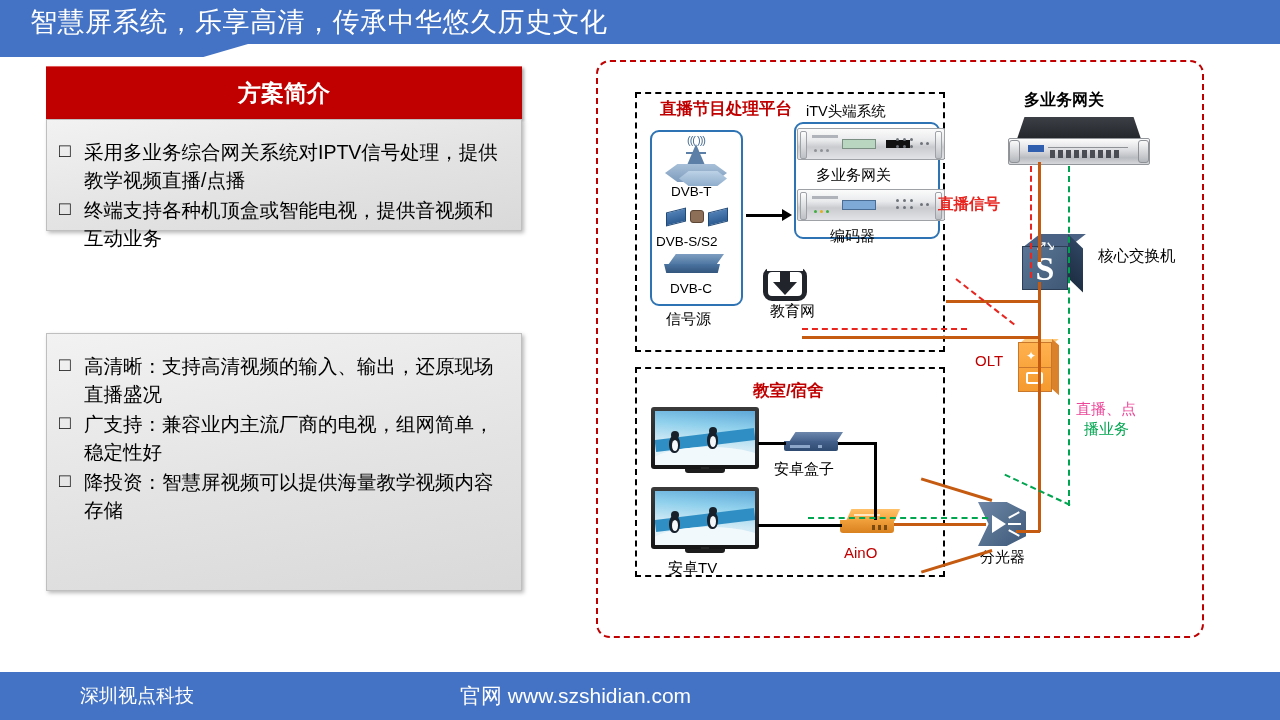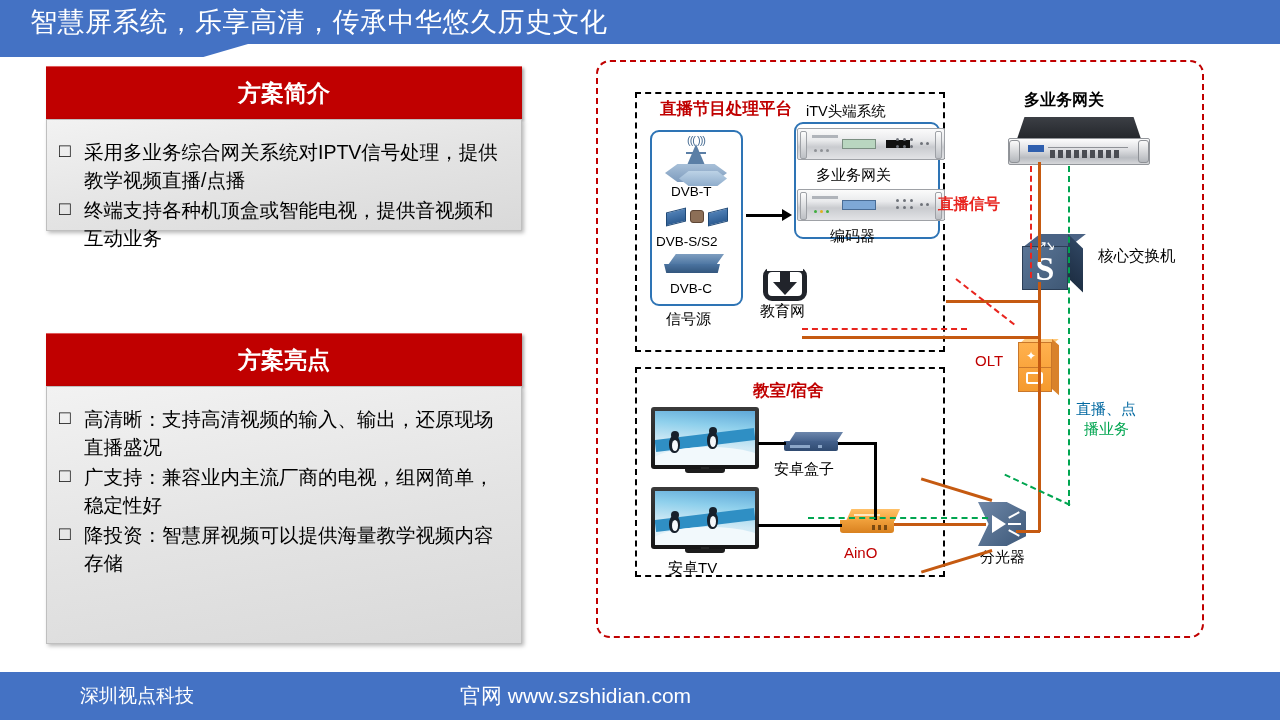--- a/index.html
+++ b/index.html
@@ -352,21 +352,20 @@
   <div class="panel-header">方案简介</div>
   <div class="panel-body">
     <ul class="bullets">
       <li>采用多业务综合网关系统对IPTV信号处理，提供教学视频直播/点播</li>
       <li>终端支持各种机顶盒或智能电视，提供音视频和互动业务</li>
     </ul>
   </div>
 </div>
 
 <div class="panel" id="panel-high">
-  <div class="panel-header">方案亮点</div>
   <div class="panel-body">
     <ul class="bullets">
       <li>高清晰：支持高清视频的输入、输出，还原现场直播盛况</li>
       <li>广支持：兼容业内主流厂商的电视，组网简单，稳定性好</li>
       <li>降投资：智慧屏视频可以提供海量教学视频内容存储</li>
     </ul>
   </div>
 </div>
 
 <div id="diagram">
@@ -455,21 +454,21 @@
       </div>
   </div>
   <div class="dev-label" style="left:232px; top:165px; font-size:15px;">编码器</div>
 
   <div id="edunet-icon" style="left:165px; top:205px;">
     <div class="ring"></div>
       <div class="cut"></div>
     <div class="stem"></div>
       <div class="arw"></div>
   </div>
-  <div class="dev-label" style="left:162px; top:240px; font-size:15px;">教育网</div>
+  <div class="dev-label" style="left:172px; top:240px; font-size:15px;">教育网</div>
 
   <div id="gateway" style="left:410px; top:55px;">
     <div class="gtop"></div>
     <div class="gfront"></div>
     <div class="ghandle ghL"></div>
       <div class="ghandle ghR"></div>
     <div class="glogo"></div>
     <div class="gline"></div>
     <div class="gports">
       <i style="left:0"></i>
@@ -589,21 +588,21 @@
   <div class="wire orange" style="left:320px; top:487px; width:74px; height:2.5px; transform:rotate(-17deg); transform-origin:right center;"></div>
 
   <div class="dashline dash-red-h" style="left:204px; top:266px; width:165px;"></div>
   <div class="dashline dash-red-h" style="left:358px; top:216px; width:74px; transform:rotate(38deg); transform-origin:left center;"></div>
   <div class="dashline dash-red-v" style="left:432px; top:104px; width:0; height:112px;"></div>
   <div class="lbl" style="left:340px; top:132px; font-size:15.5px; color:#E8251F; font-weight:bold;">直播信号</div>
 
   <div class="dashline dash-green-v" style="left:470px; top:104px; width:0; height:340px;"></div>
   <div class="dashline dash-green-h" style="left:400px; top:442px; width:72px; transform:rotate(25deg); transform-origin:right center;"></div>
   <div class="dashline dash-green-h" style="left:210px; top:455px; width:180px;"></div>
-  <div class="lbl" style="left:478px; top:338px; font-size:15px; color:#0369a1; text-align:center;">直播、点</div>
+  <div class="lbl" style="left:478px; top:338px; font-size:15px; color:#ec4899; text-align:center;">直播、点</div>
   <div class="lbl" style="left:486px; top:358px; font-size:15px; color:#00A550;">播业务</div>
 
 </div>
 
 <div id="footer">
   <div class="f" id="f-company">深圳视点科技</div>
   <div class="f" id="f-site">官网 www.szshidian.com</div>
 </div>
 
 </body></html>

